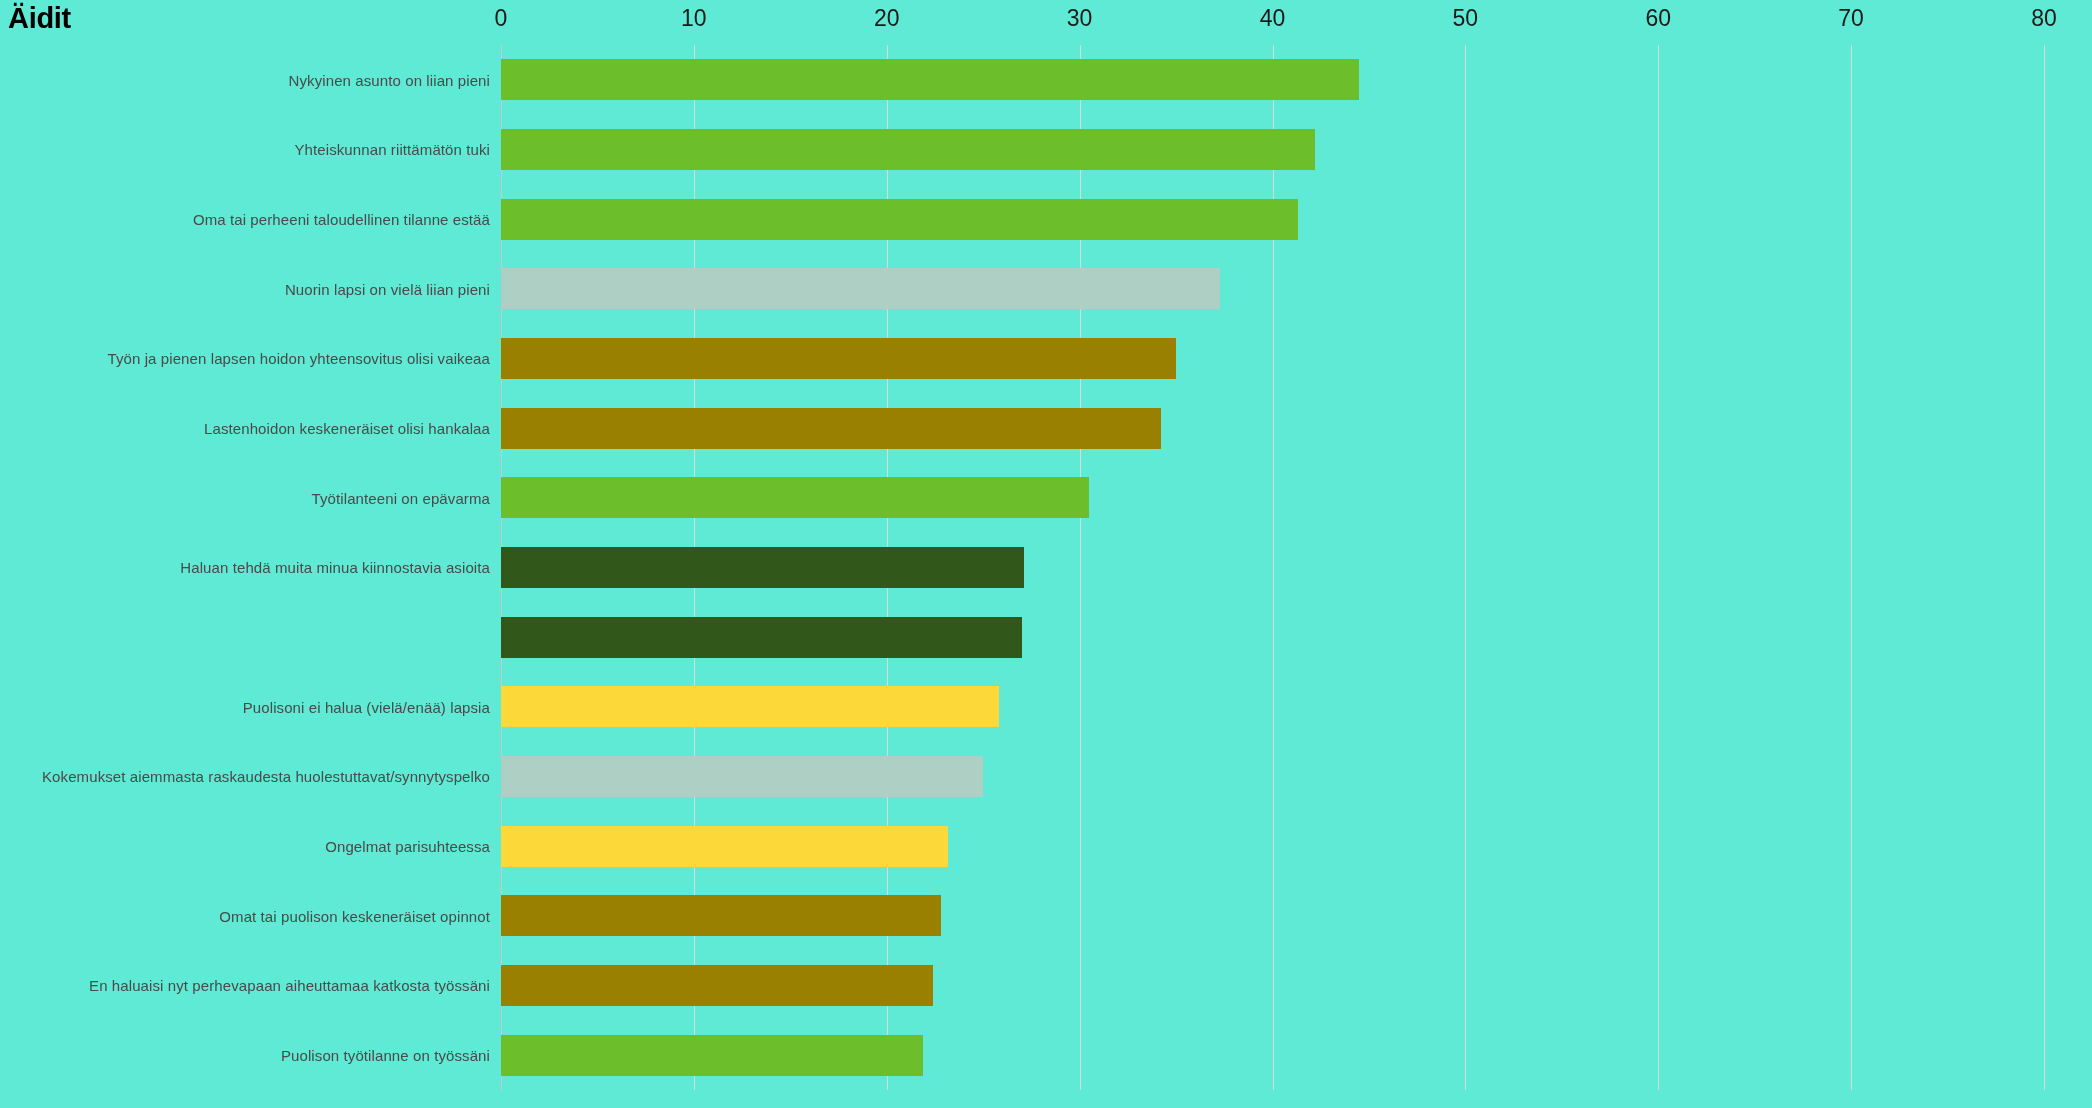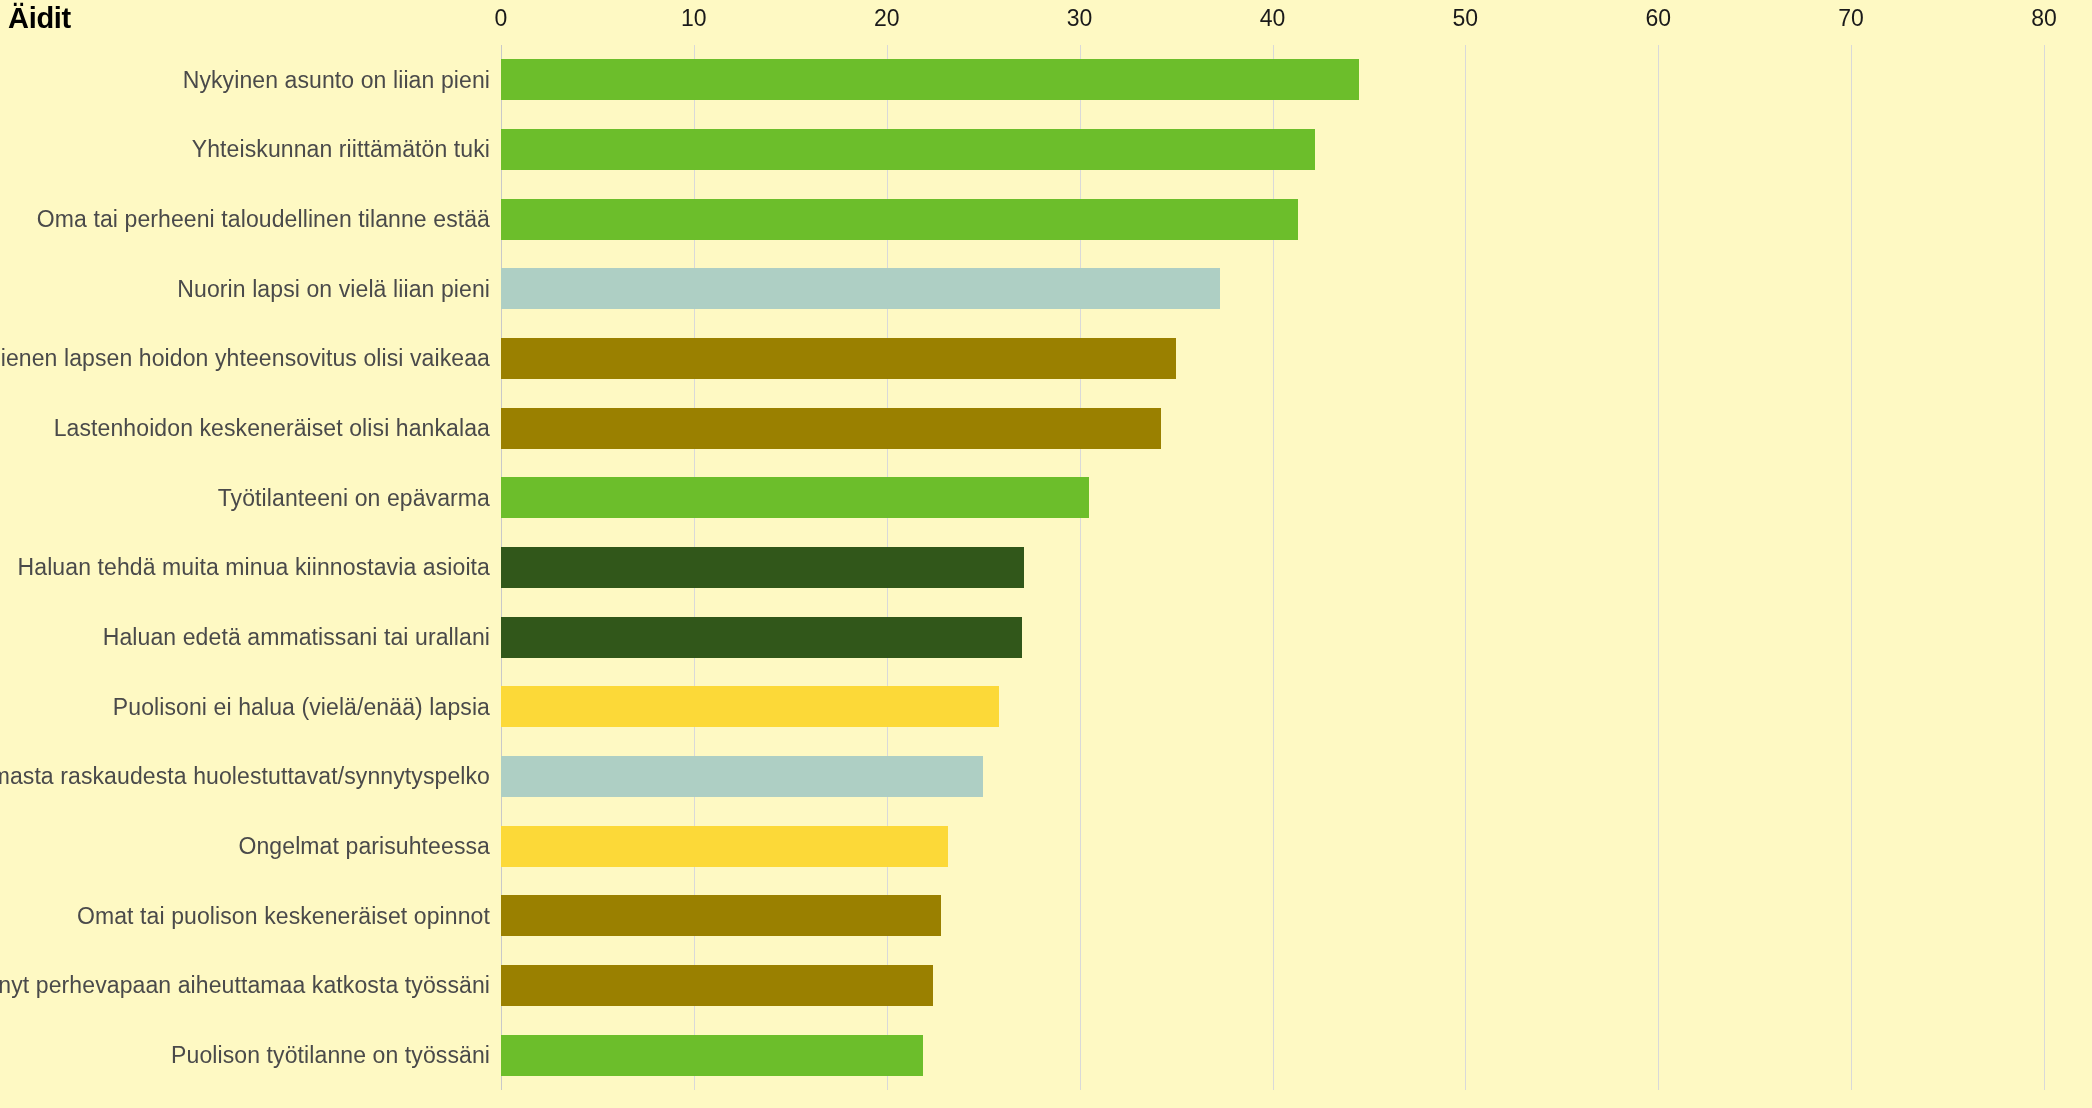--- a/index.html
+++ b/index.html
@@ -7,21 +7,21 @@
     width: 2092px;
     height: 1108px;
     background: #ffffff;
     font-family: "Liberation Sans", sans-serif;
     overflow: hidden;
   }
   #root {
     position: relative;
     width: 2092px;
     height: 1108px;
-    background: #fef9c3;
+    background: #5eead4;
   }
 
   
   #chart-title {
     position: absolute;
     left: 8px;
     top: 2px;
     font-size: 29px;
     font-weight: bold;
     color: #000000;
@@ -82,21 +82,21 @@
     position: absolute;
     left: 0;
     width: 2092px;
     height: 69.67px;
   }
   .row-label {
     position: absolute;
     right: 1602px; 
     top: 50%;
     transform: translateY(-50%);
-    font-size: 23px;
+    font-size: 15px;
     color: #4a4a4a;
     white-space: nowrap;
     text-align: right;
     letter-spacing: 0.1px;
   }
   .bar-track {
     position: absolute;
     left: 501px;
     top: 0;
     height: 69.67px;
@@ -183,21 +183,20 @@
           <div class="bar" title="Työtilanteeni on epävarma: 30.5" style="width: 588.269px; background: rgb(108, 190, 43); height: 41.1033px; top: 14.2817px;"></div>
         </div>
       </div>
       <div class="bar-row" style="top: 487.667px; height: 69.6667px;">
         <div class="row-label">Haluan tehdä muita minua kiinnostavia asioita</div>
         <div class="bar-track" style="height: 69.6667px;">
           <div class="bar" title="Haluan tehdä muita minua kiinnostavia asioita: 27.1" style="width: 522.691px; background: rgb(49, 87, 26); height: 41.1033px; top: 14.2817px;"></div>
         </div>
       </div>
       <div class="bar-row" style="top: 557.333px; height: 69.6667px;">
-        <div class="row-label">Haluan edetä ammatissani tai urallani</div>
         <div class="bar-track" style="height: 69.6667px;">
           <div class="bar" title="Haluan edetä ammatissani tai urallani: 27" style="width: 520.763px; background: rgb(49, 87, 26); height: 41.1033px; top: 14.2817px;"></div>
         </div>
       </div>
       <div class="bar-row" style="top: 627px; height: 69.6667px;">
         <div class="row-label">Puolisoni ei halua  (vielä/enää) lapsia</div>
         <div class="bar-track" style="height: 69.6667px;">
           <div class="bar" title="Puolisoni ei halua  (vielä/enää) lapsia: 25.8" style="width: 497.618px; background: rgb(252, 217, 56); height: 41.1033px; top: 14.2817px;"></div>
         </div>
       </div>

